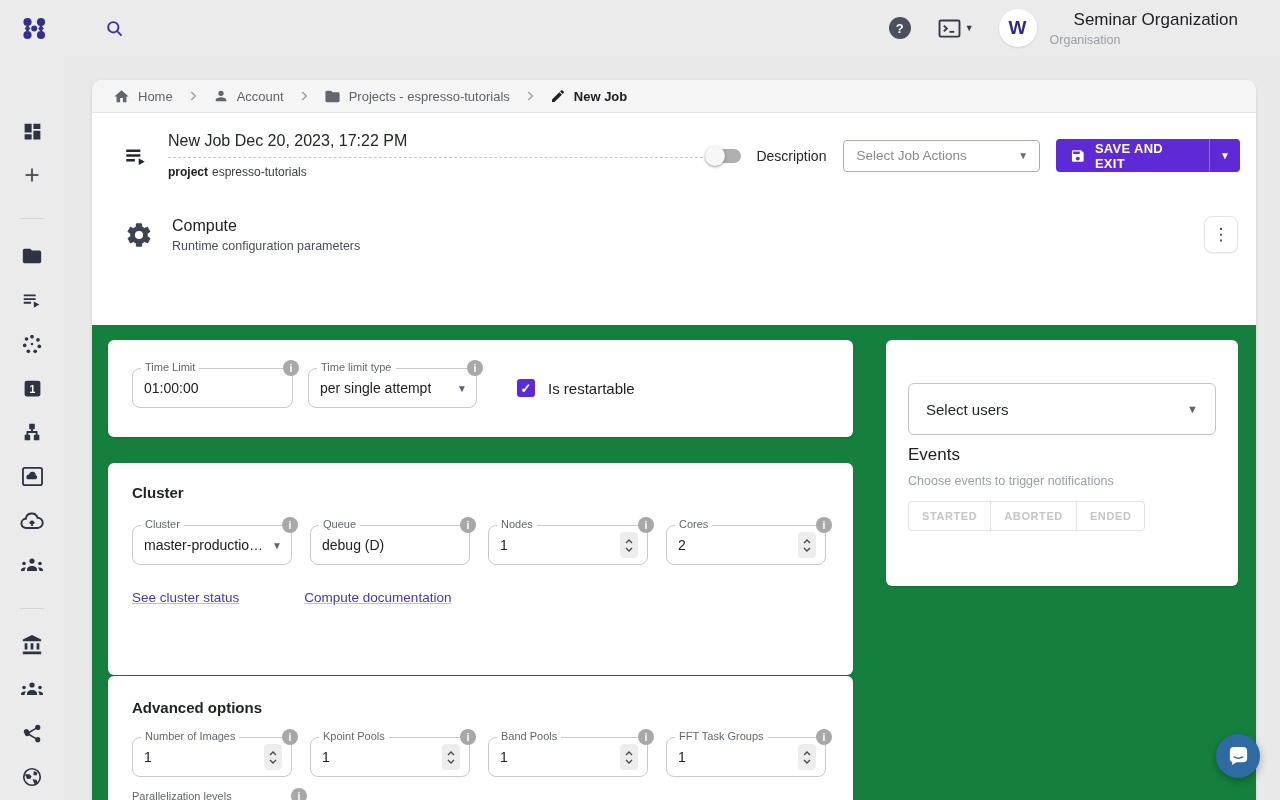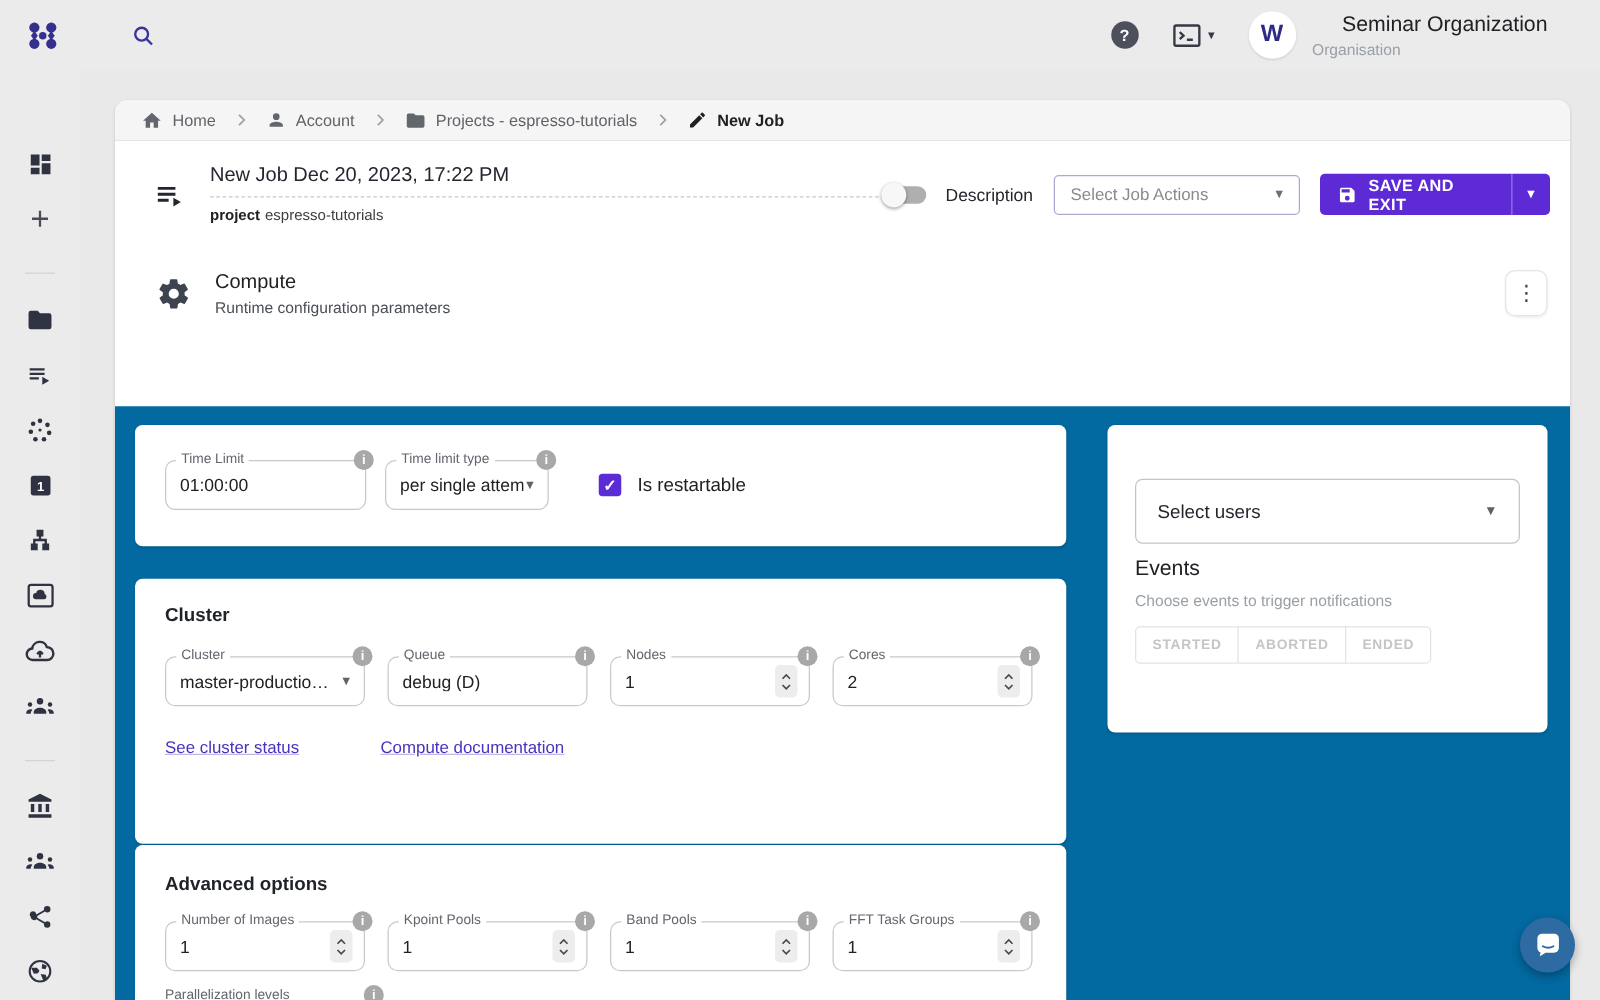--- a/index.html
+++ b/index.html
@@ -76,33 +76,33 @@
   .section-header { height:73px; display:flex; align-items:center; padding:0 18px 0 33px; }
   .gear { color:#3E4350; display:flex; }
   .sec-text { margin-left:19px; }
   .sec-title { font-size:16px; color:#202124; }
   .sec-sub { font-size:12.5px; color:#4A4E57; margin-top:4px; }
   .kebab { margin-left:auto; width:34px; height:37px; border:1px solid #E4E4E4; border-radius:8px;
     display:flex; align-items:center; justify-content:center; color:#3F4249; font-size:17px;
     background:#fff; box-shadow:0 1px 2px rgba(0,0,0,.06); cursor:pointer; }
 
   
-  .form-area { position:absolute; left:0; top:245px; width:1164px; height:475px; background:#0369a1; overflow:hidden; }
+  .form-area { position:absolute; left:0; top:245px; width:1164px; height:475px; background:#15803d; overflow:hidden; }
   .card { position:absolute; background:#fff; border-radius:6px; box-shadow:0 1px 2px rgba(0,0,0,.15); }
   #card-runtime { left:16px; top:15px; width:745px; height:97px; }
   #card-cluster { left:16px; top:138px; width:745px; height:212px; }
   #card-advanced { left:16px; top:351px; width:745px; height:220px; }
   #card-notifications { left:794px; top:15px; width:352px; height:246px; }
 
   .card-title { position:absolute; left:24px; font-size:15px; font-weight:bold; color:#1F2228; }
   .fields-row { position:absolute; left:24px; display:flex; gap:18px; }
 
   .field { position:relative; height:40px; border:1px solid #C9C9C9; border-radius:8px; background:#fff;
     display:flex; align-items:center; padding:0 9px 0 11px; cursor:text; }
-  .w161 { width:161px; } .w155 { width:131px; } .w160 { width:160px; }
+  .w161 { width:161px; } .w155 { width:169px; } .w160 { width:160px; }
   .flabel { position:absolute; top:-8px; left:8px; font-size:11px; color:#62666D; background:#fff;
     padding:0 4px; white-space:nowrap; }
   .fval { font-size:14px; color:#202124; white-space:nowrap; overflow:hidden; }
   .fcaret { margin-left:auto; color:#5F6368; font-size:10px; }
   .stepper { margin-left:auto; width:18px; height:26px; background:#EDEDED; border-radius:4px;
     display:flex; flex-direction:column; align-items:center; justify-content:center; gap:3px;
     color:#4A4A4A; cursor:pointer; }
   .info { position:absolute; top:-9px; right:-7px; width:16px; height:16px; border-radius:50%;
     background:#A8A8A8; color:#fff; font-size:10.5px; font-weight:bold; display:flex;
     align-items:center; justify-content:center; cursor:pointer; }

